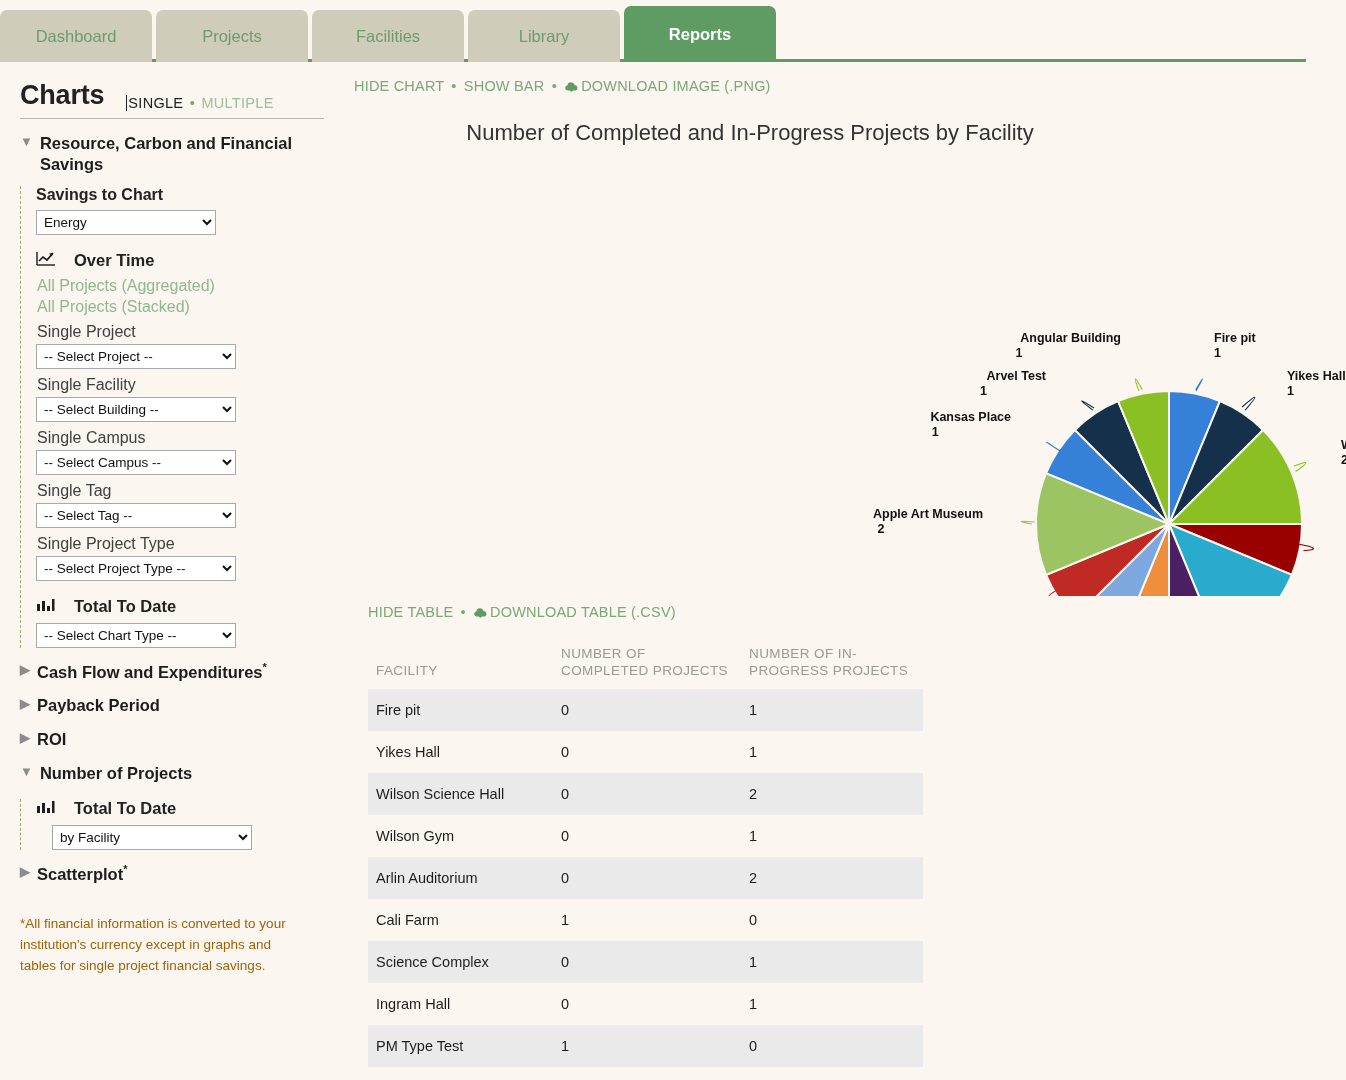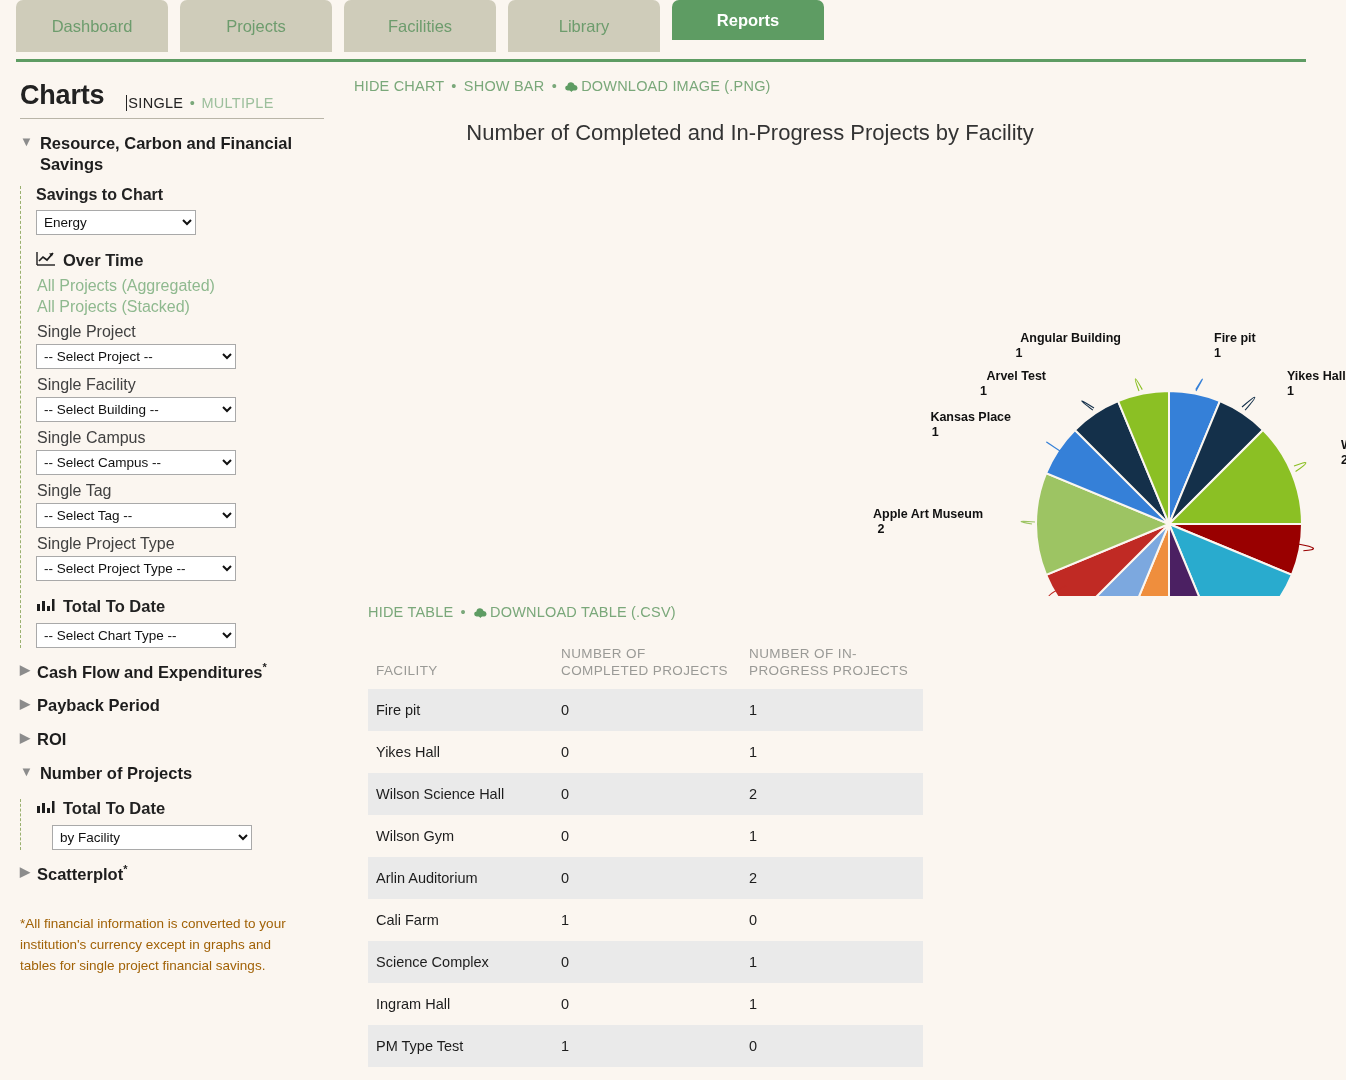--- a/index.html
+++ b/index.html
@@ -8,23 +8,23 @@
     width: 1346px; height: 1080px;
     background: #fbf6f0;
     font-family: "Liberation Sans", sans-serif;
     color: #222;
     overflow: hidden;
   }
   
   #tabbar {
     position: relative;
     height: 62px;
-    padding-left: 16px;
     display: flex;
-    gap: 12px;
+    align-items: flex-end;
+    gap: 4px;
   }
   #tabbar::after {
     content: "";
     position: absolute;
     left: 16px; right: 40px; bottom: 0;
     height: 3px;
     background: #5e9c63;
   }
   .tab {
     min-width: 152px;
@@ -35,21 +35,21 @@
     font-size: 16.5px;
     border-radius: 7px 7px 0 0;
     padding: 0 14px;
     position: relative;
     z-index: 2;
   }
   .tab.active {
     background: #5e9c63;
     color: #ffffff;
     font-weight: bold;
-    height: 40px;
+    height: 56px;
   }
   
   #page { display: flex; align-items: flex-start; }
   
   #sidebar { width: 340px; flex: 0 0 340px; padding: 18px 16px 0 20px; }
   #charts-head {
     display: flex; align-items: flex-end;
     border-bottom: 1px solid #b9b5a8;
     padding-bottom: 7px;
     margin-bottom: 14px;
@@ -63,27 +63,27 @@
   .acc-head {
     font-size: 16.5px; font-weight: bold; color: #1d1d1d;
     margin: 13px 0 6px 0; line-height: 1.25;
     display: flex; align-items: flex-start; gap: 7px;
   }
   .caret { color: #8c8c8c; font-size: 13px; line-height: 1.35; flex: 0 0 auto; }
   .acc-body { border-left: 1px dashed #9ab06f; padding-left: 15px; }
   .grp-label { font-size: 16px; font-weight: bold; margin: 12px 0 6px; }
   .sub-head {
     font-size: 16.5px; font-weight: bold;
-    margin: 16px 0 7px; display: flex; align-items: center; gap: 8px;
+    margin: 16px 0 7px; display: flex; align-items: center; gap: 19px;
   }
   .mini-ico { display: inline-block; }
   .link-item { color: #8fb98f; font-size: 16px; margin: 3px 0 3px 1px; }
   .field-label { font-size: 16px; color: #404040; margin: 7px 0 3px 1px; }
   select {
-    width: 160px; height: 25px;
+    width: 180px; height: 25px;
     font-family: "Liberation Sans", sans-serif;
     font-size: 13.5px;
     background: #ffffff;
     border: 1px solid #a9a9a9;
     color: #111;
     padding: 0 3px;
     border-radius: 0;
   }
   select.wide { width: 200px; }
   .indent-1 { margin-left: 16px; }

